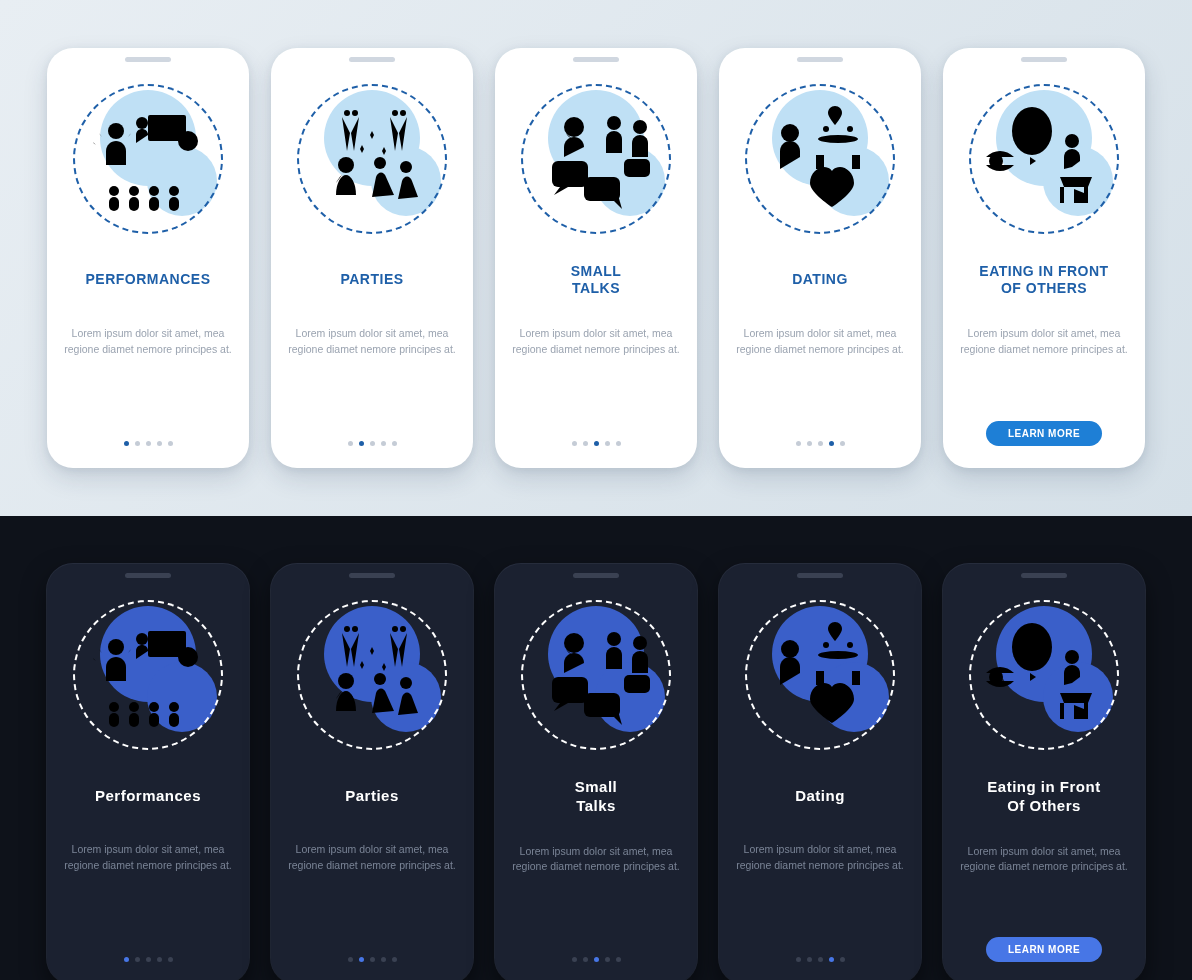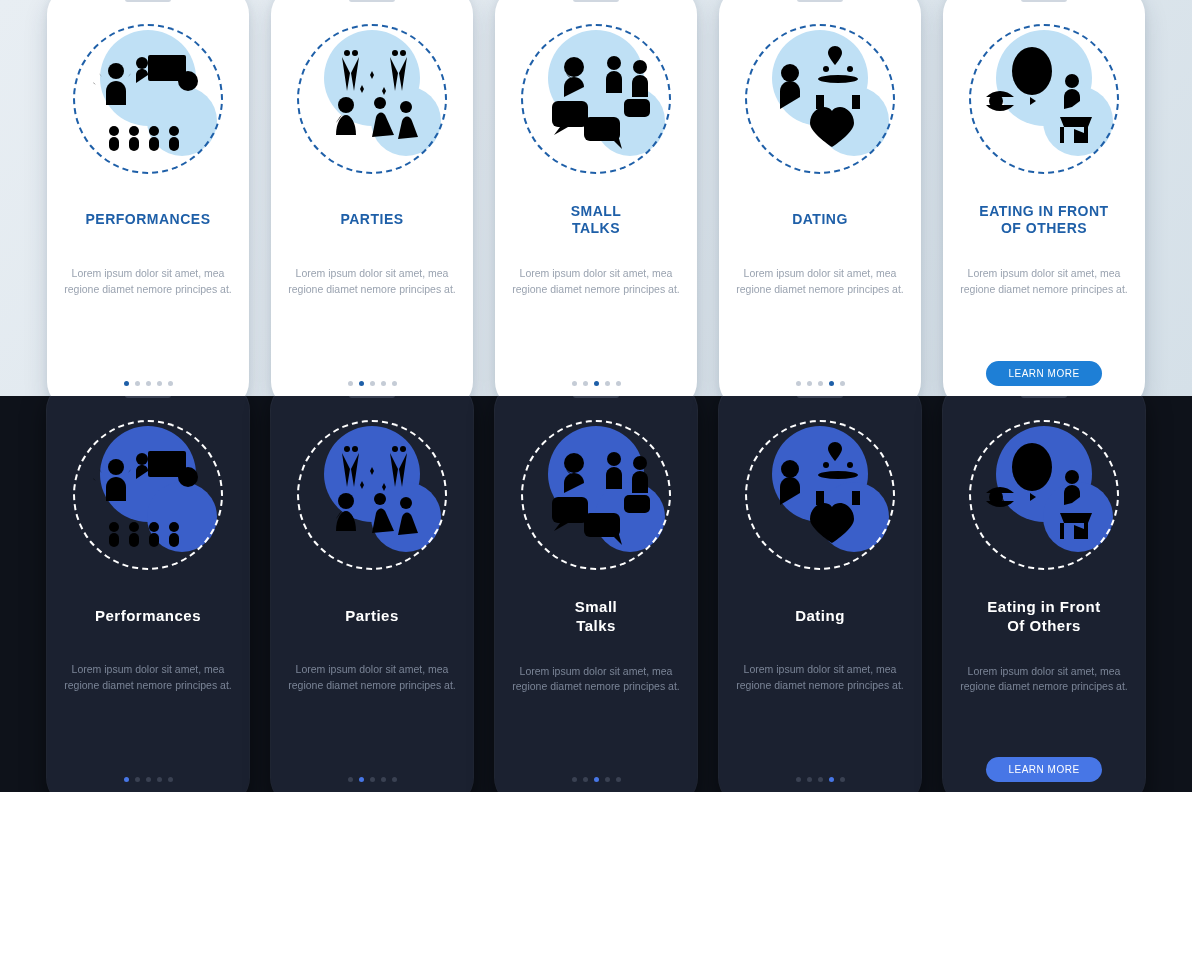--- a/index.html
+++ b/index.html
@@ -1,17 +1,17 @@
 <!DOCTYPE html>
 <html><head>
 <meta charset="utf-8">
 <style>
   * { box-sizing: border-box; margin: 0; padding: 0; }
   body { font-family: Arial, Helvetica, sans-serif; width: 1192px; }
-  .section { width: 1192px; height: 396px; display: flex; align-items: center; justify-content: center; gap: 22px; padding: 0 30px; position: relative; overflow: hidden; }
+  .section { width: 1192px; height: 516px; display: flex; align-items: center; justify-content: center; gap: 22px; padding: 0 30px; position: relative; overflow: hidden; }
   .light { background: linear-gradient(135deg, #e8eef3 0%, #d5e0e8 100%); }
   .dark  { background: #0e121a; }
   .phone { width: 202px; height: 420px; border-radius: 26px; padding: 18px 14px 22px; display: flex; flex-direction: column; align-items: center; position: relative; }
   .light .phone { background: #ffffff; box-shadow: 0 10px 25px rgba(30,50,80,.15), 0 2px 8px rgba(30,50,80,.08); }
   .dark  .phone { background: #1b2130; box-shadow: 0 10px 25px rgba(0,0,0,.5), 0 0 0 1px #2a3142; }
   .notch { width: 46px; height: 5px; border-radius: 3px; position: absolute; top: 9px; left: 50%; transform: translateX(-50%); }
   .light .notch { background: #d0d7e0; }
   .dark  .notch { background: #3a4152; }
   .illus { width: 150px; height: 150px; margin-top: 18px; position: relative; display:flex; align-items:center; justify-content:center; }
   .dashed { position: absolute; inset: 0; border: 2px dashed; border-radius: 50%; }
@@ -25,21 +25,21 @@
   .dark  .title { color: #ffffff; font-size: 15px; }
   .desc { margin-top: 28px; font-size: 10.5px; line-height: 1.5; text-align: center; max-width: 170px; }
   .light .desc { color: #9aa3b0; }
   .dark  .desc { color: #7a8496; }
   .dots { margin-top: auto; display: flex; gap: 6px; }
   .dot { width: 5px; height: 5px; border-radius: 50%; }
   .light .dot { background: #c5ccd6; }
   .light .dot.active { background: #1e5fa8; }
   .dark  .dot { background: #3a4152; }
   .dark  .dot.active { background: #4776e6; }
-  .cta { margin-top:auto; padding: 7px 22px; border-radius: 16px; font-size: 10px; font-weight: 400; letter-spacing:.5px; border:none; cursor:pointer; }
+  .cta { margin-top:auto; padding: 7px 22px; border-radius: 16px; font-size: 10px; font-weight: 700; letter-spacing:.5px; border:none; cursor:pointer; }
   .light .cta { background:#1e7fd6; color:#fff; }
   .dark  .cta { background:#4776e6; color:#fff; }
   
   .glyph { position:relative; z-index:2; }
   .glyph svg { width: 140px; height: 140px; }
   .bgcircle1{ width:96px;height:96px; top:6px; left:50%; transform:translateX(-50%);}
   .bgcircle2{ width:70px;height:70px; bottom:18px; right:6px;}
 </style>
 </head>
 <body>

